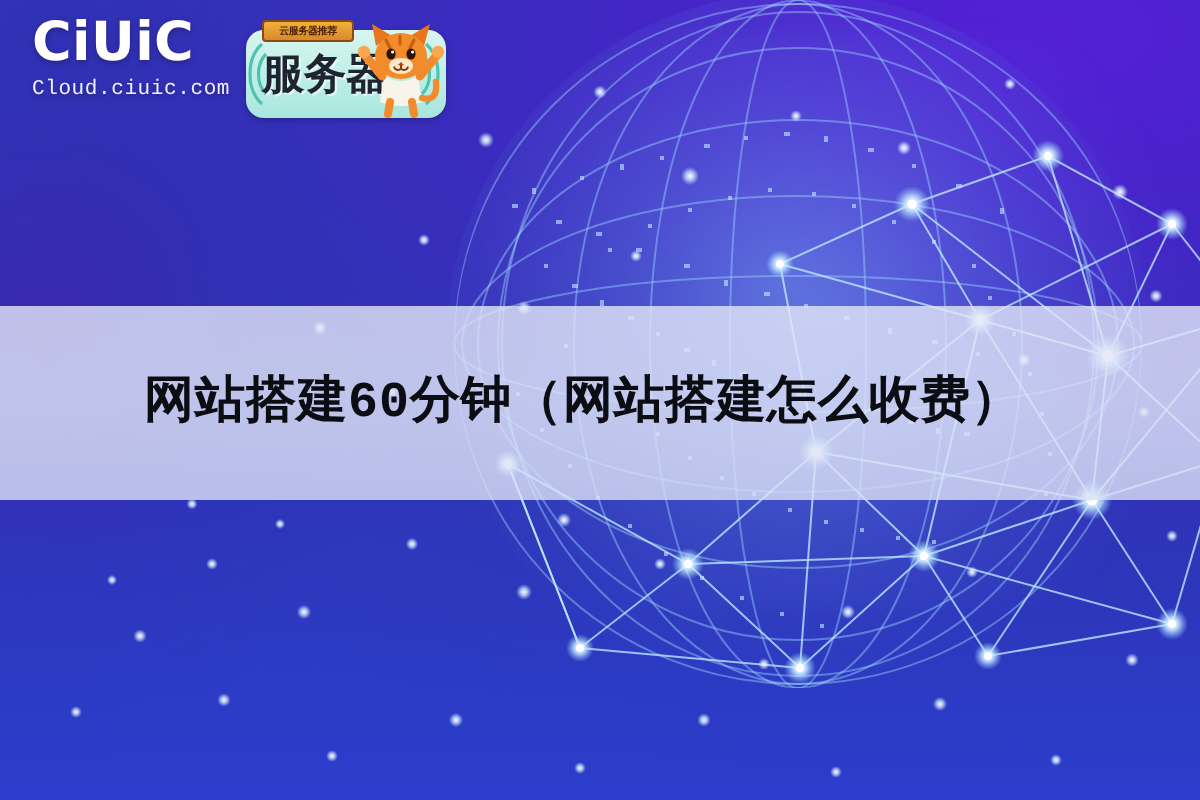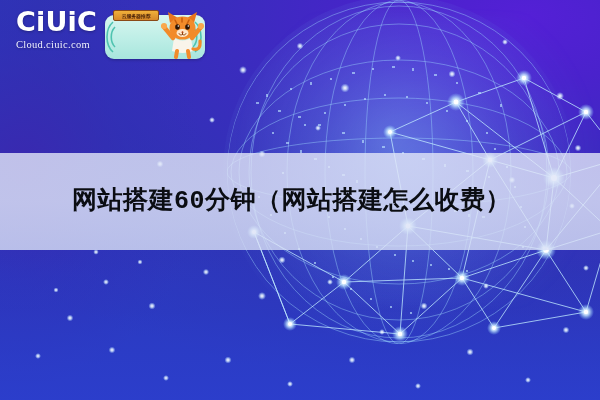--- a/index.html
+++ b/index.html
@@ -45,22 +45,23 @@
   
   .logo-block{position:absolute;left:16px;top:6px;display:flex;align-items:flex-start;gap:8px;}
   .logo-text{display:flex;flex-direction:column;line-height:1;padding-top:2px;}
   .logo-main{
     color:#ffffff;font-size:27px;font-weight:bold;letter-spacing:.2px;
     font-family:"DejaVu Sans","Liberation Sans",sans-serif;
     text-shadow:0 1px 3px rgba(0,0,0,.28);
   }
   .logo-sub{
     color:#eef0ff;font-size:10.5px;font-weight:normal;letter-spacing:.3px;margin-top:5px;
-    font-family:Liberation Serif, serif;
+    font-family:Liberation Mono, monospace;
     text-shadow:0 1px 2px rgba(0,0,0,.3);
+    text-align:center;
   }
 
   
   .badge{
     position:relative;width:100px;height:44px;margin-top:9px;
     border-radius:9px;
     background:linear-gradient(180deg,#d8f6ef 0%,#bdeee6 55%,#a8e6dd 100%);
     box-shadow:0 1px 3px rgba(0,0,0,.25);
     overflow:visible;
   }
@@ -357,20 +358,21 @@
           <path d="M13 8 C8 13, 8 23, 13 28"></path>
         </svg>
       </div>
       <div class="badge-arcs-r">
         <svg viewBox="0 0 14 36" xmlns="http://www.w3.org/2000/svg" fill="none" stroke="#4fc3b0" stroke-width="1.6">
           <path d="M3 3 C11 10, 11 26, 3 33"></path>
           <path d="M1 8 C6 13, 6 23, 1 28"></path>
         </svg>
       </div>
 
+      <div class="badge-text">服务器</div>
 
       <div class="mascot">
         <svg viewBox="0 0 46 52" xmlns="http://www.w3.org/2000/svg">
 
           <path d="M9 16 L7 5 L17 11 Z" fill="#e8761d"></path>
           <path d="M33 16 L36 5 L26 11 Z" fill="#e8761d"></path>
 
           <ellipse cx="21.5" cy="21" rx="13" ry="11.5" fill="#f28b2a"></ellipse>
 
           <path d="M14 13 L16 17 M21 11 L21 15 M28 13 L26 17" stroke="#c9600f" stroke-width="1.6" fill="none" stroke-linecap="round"></path>

